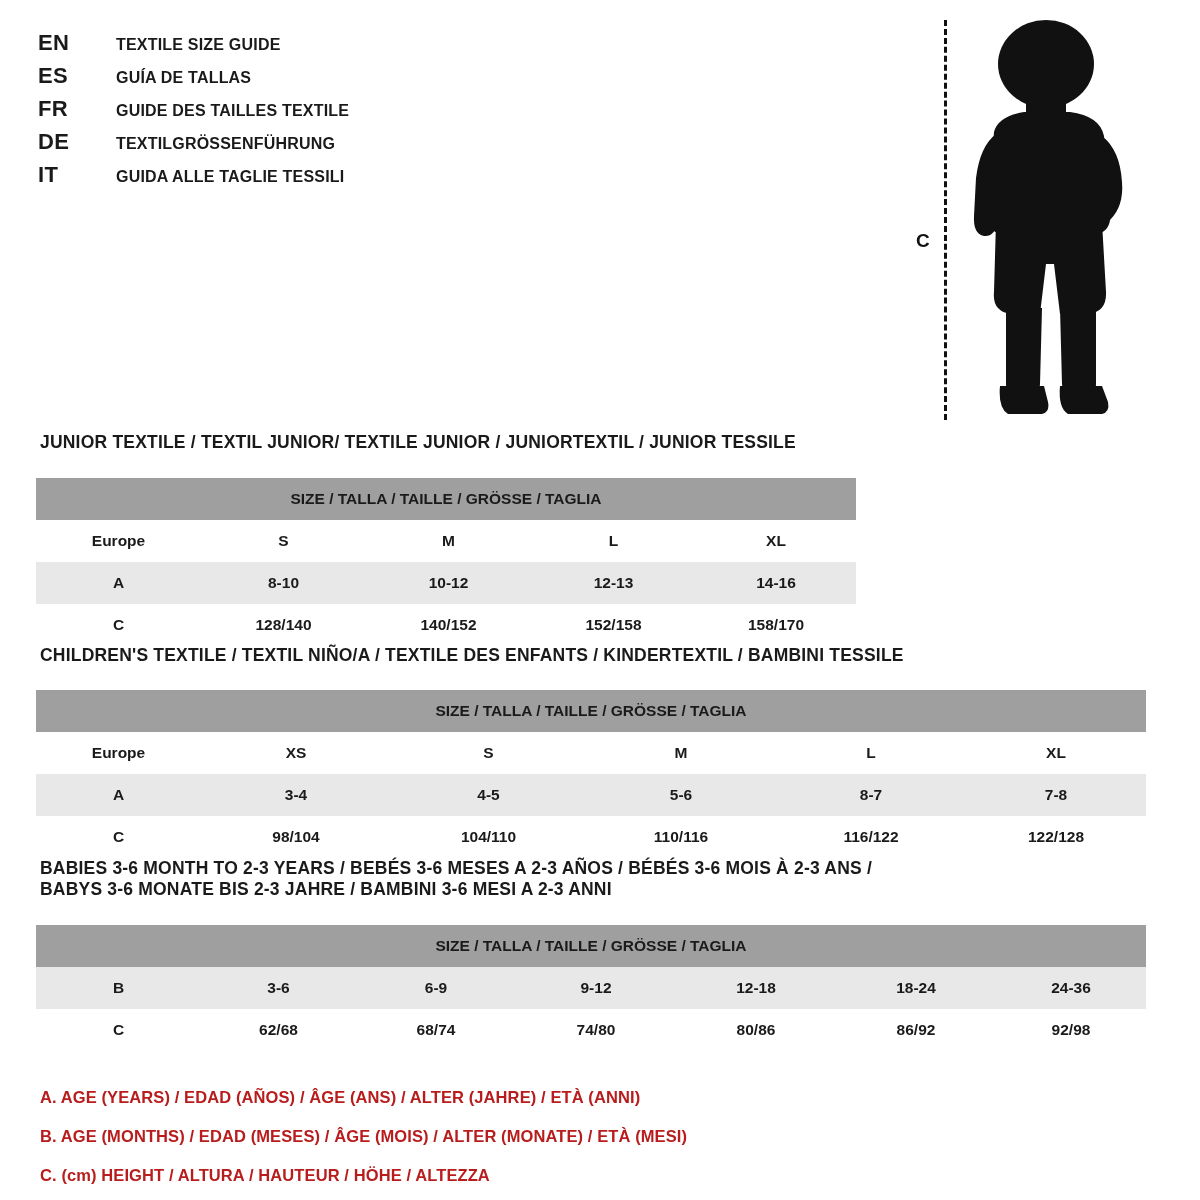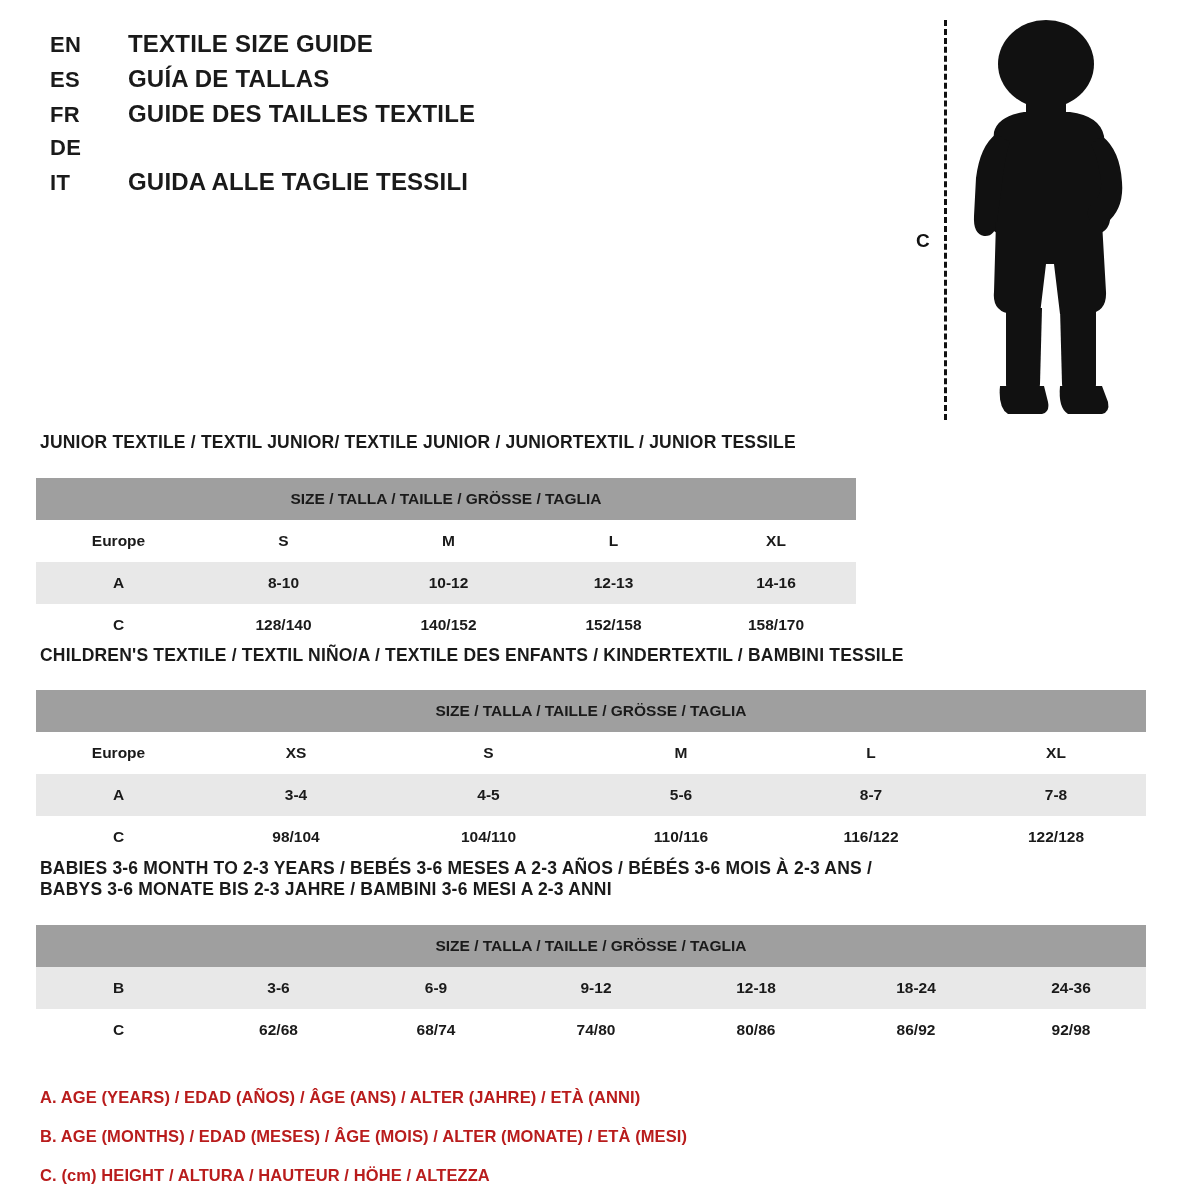--- a/index.html
+++ b/index.html
@@ -30,24 +30,23 @@
     display: flex;
     align-items: baseline;
     margin-bottom: 7px;
   }
   .title-lang {
     width: 78px;
     font-size: 22px;
     font-weight: 700;
     letter-spacing: 0.3px;
     color: #1a1a1a;
-    margin-left: 12px;
   }
   .title-text {
-    font-size: 24px;
+    font-size: 16px;
     font-weight: 700;
     letter-spacing: 0.2px;
     color: #1a1a1a;
     white-space: nowrap;
   }
 
   
   .figure-area {
     position: absolute;
     top: 12px;
@@ -160,20 +159,21 @@
     <div class="title-row">
       <div class="title-lang">ES</div>
       <div class="title-text">GUÍA DE TALLAS</div>
     </div>
     <div class="title-row">
       <div class="title-lang">FR</div>
       <div class="title-text">GUIDE DES TAILLES TEXTILE</div>
     </div>
     <div class="title-row">
       <div class="title-lang">DE</div>
+      <div class="title-text">TEXTILGRÖSSENFÜHRUNG</div>
     </div>
     <div class="title-row">
       <div class="title-lang">IT</div>
       <div class="title-text">GUIDA ALLE TAGLIE TESSILI</div>
     </div>
   </div>
 
   <div class="figure-area">
     <div class="dash-line"></div>
     <div class="c-label">C</div>

